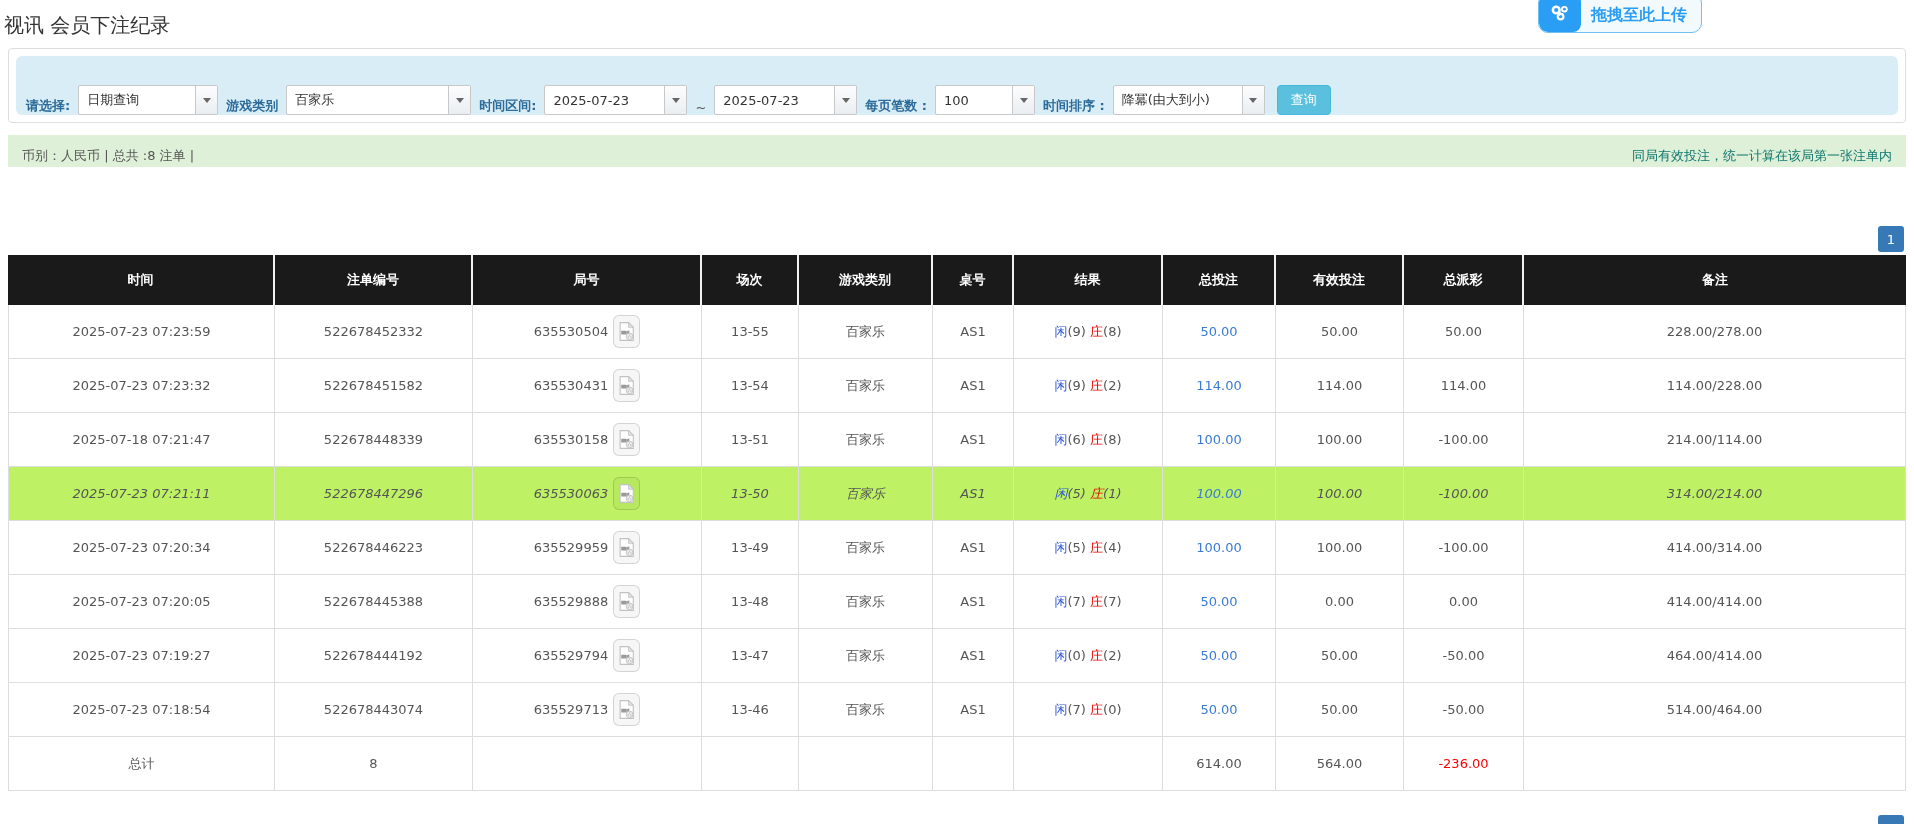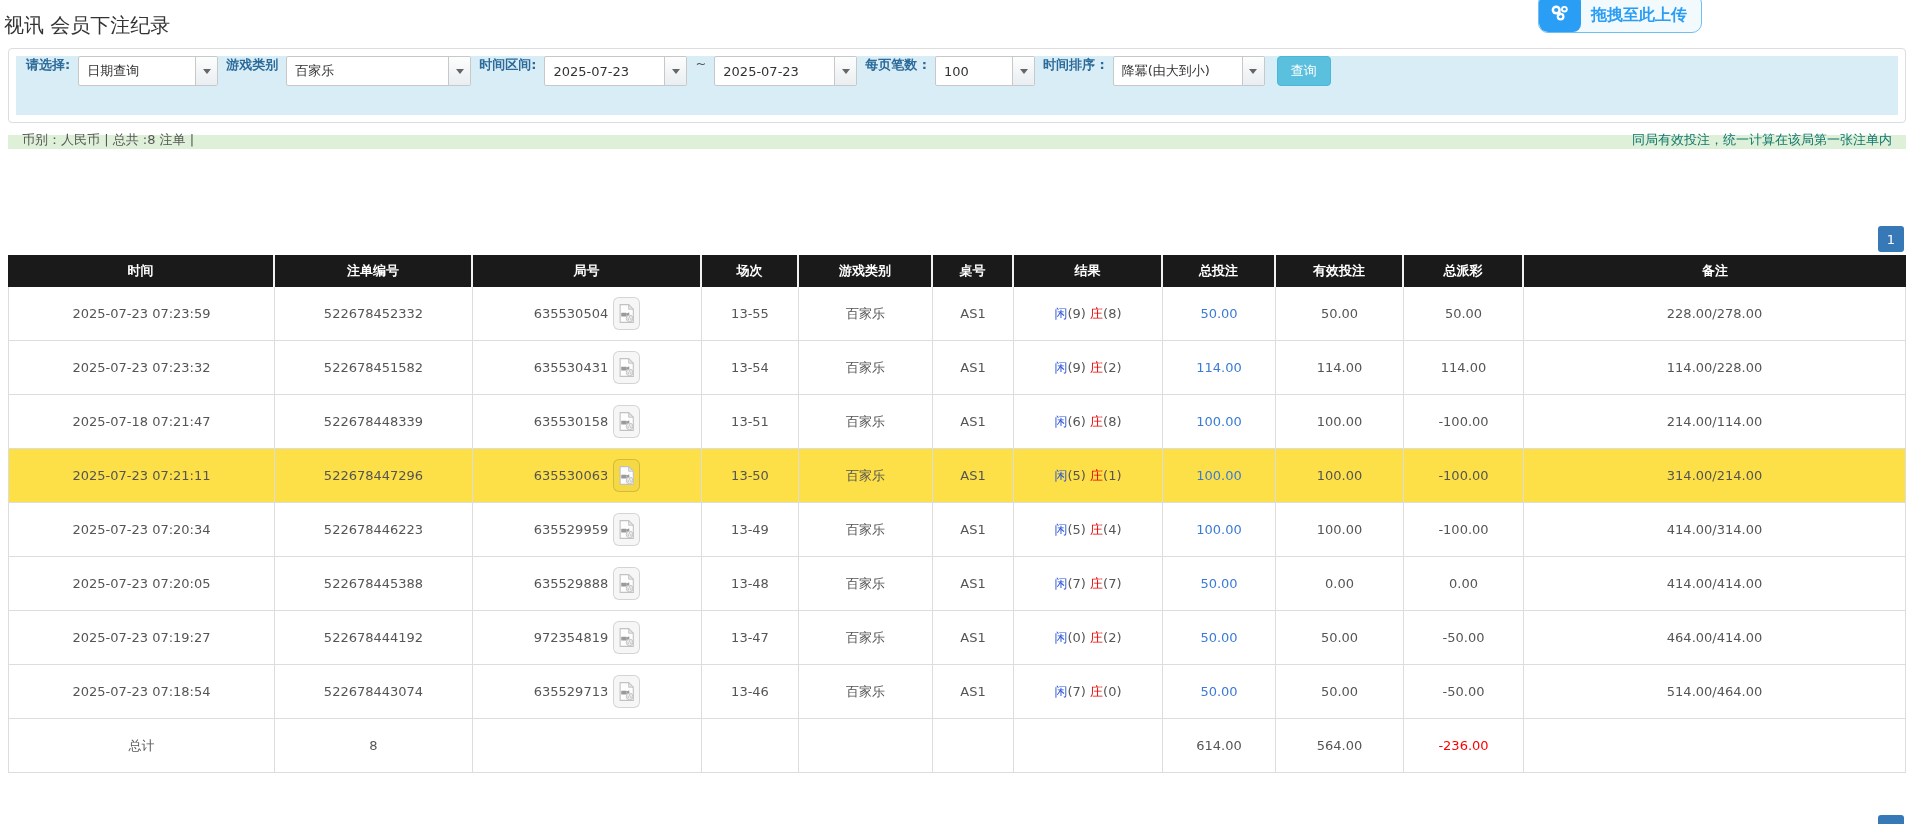--- a/index.html
+++ b/index.html
@@ -32,22 +32,22 @@
     margin-right:10px;
   }
   .upload-label { color:#2a9df4; font-size:16px; font-weight:bold; padding-top:4px; }
 
   
   .filter-panel {
     position:absolute; left:8px; right:8px; top:48px; height:75px;
     border:1px solid #ddd; border-radius:4px; background:#fff; padding:7px;
   }
   .filter-bar {
-    background:#d9edf7; height:100%; display:flex; align-items:flex-start;
-    padding:0 10px; gap:8px;
+    background:#d9edf7; height:100%; display:flex; align-items:flex-end;
+    padding:0 10px; gap:8px;border-radius:6px;
   }
   .f-label { font-size:13px; font-weight:bold; color:#2b6a99; white-space:nowrap; }
   .combo { display:flex; height:30px; border:1px solid #c8c8c8; background:#fff; border-radius:2px; }
   .combo input {
     border:0; outline:none; height:100%; padding:0 8px;
     font-size:13px; color:#333; font-family:inherit; background:transparent;
   }
   .combo .arrow-btn {
     width:22px; border-left:1px solid #c8c8c8; cursor:pointer;
     background:linear-gradient(#fdfdfd,#e9eef2);
@@ -56,23 +56,23 @@
   .tri { width:0; height:0; border-left:4px solid transparent; border-right:4px solid transparent; border-top:5px solid #666; }
   .tilde { font-size:13px; color:#555; }
   .search-btn {
     height:30px; padding:0 13px; margin-left:4px;
     background:#5bc0de; border:1px solid #46b8da; border-radius:4px;
     color:#fff; font-size:13px; cursor:pointer; font-family:inherit;
   }
 
   
   .summary-bar {
-    position:absolute; left:8px; right:8px; top:135px; height:14px;
-    background:#dff0d8; display:flex; align-items:flex-end; justify-content:space-between;
-    padding:0 14px; font-size:13px;
+    position:absolute; left:8px; right:8px; top:135px; height:32px;
+    background:#dff0d8; display:flex; align-items:flex-start; justify-content:space-between;
+    padding:12px 14px; font-size:13px;
   }
   .summary-left { color:#555; }
   .summary-right { color:#0f766e; }
 
   
   .page-btn {
     position:absolute; width:26px; height:26px;
     background:#3779b6; color:#fff; border-radius:3px;
     font-size:13px; display:flex; align-items:center; justify-content:center;
     cursor:pointer;
@@ -81,29 +81,29 @@
   .page-btn.bottom { left:1878px; top:815px; }
 
   
   .bet-table {
     position:absolute; left:8px; top:255px; width:1898px;
     border-collapse:separate; border-spacing:0; table-layout:fixed;
     font-size:13px;
   }
   .bet-table th {
     background:#1a1a1a; color:#fff; font-weight:bold;
-    height:32px; border-right:2px solid #f2f2f2;
+    height:50px; border-right:2px solid #f2f2f2;
   }
   .bet-table th:last-child { border-right:none; }
   .bet-table tbody td {
     height:54px; text-align:center; color:#555; background:#fff;
     border-right:1px solid #ddd; border-bottom:1px solid #ddd;
   }
   .bet-table tbody td:first-child { border-left:1px solid #ddd;margin-top:20px; }
-  .bet-table tbody tr.hl td { background:#fde047; }
+  .bet-table tbody tr.hl td { background:#bef264;font-style:italic; }
   .round-wrap { display:inline-flex; align-items:center; gap:5px; }
   .video-btn {
     width:27px; height:33px; border:1px solid rgba(0,0,0,0.14);
     background:rgba(0,0,0,0.035); border-radius:6px; cursor:pointer;
     display:inline-flex; align-items:center; justify-content:center;
   }
   .res-p { color:#2953d6; }
   .res-b { color:#e60000; }
   .res-n { color:#555; }
   a.bet-link { color:#3a7bd5; text-decoration:none; cursor:pointer; }
@@ -415,21 +415,21 @@
     <td><a class="bet-link">50.00</a></td>
     <td>0.00</td>
     <td>0.00</td>
     <td>414.00/414.00</td>
   </tr>
       <tr>
     <td>2025-07-23 07:19:27</td>
     <td>522678444192</td>
     <td>
       <span class="round-wrap">
-        <span>972354819</span>
+        <span>635529794</span>
         <span class="video-btn">
           <svg width="17" height="21" viewBox="0 0 20 24">
             <path d="M2.5 1.5 h10 l5.5 5.5 v15.5 h-15.5 z" fill="#fdfdfd" stroke="#c2c2c2" stroke-width="1.3"></path>
             <path d="M12.5 1.5 l5.5 5.5 h-5.5 z" fill="#e2e2e2" stroke="#c2c2c2" stroke-width="1"></path>
             <rect x="3.8" y="11" width="6.4" height="4.6" rx="0.8" fill="#9a9a9a"></rect>
             <path d="M10.2 12 l3 -1.4 v5.4 l-3 -1.4 z" fill="#9a9a9a"></path>
             <circle cx="13.6" cy="17.8" r="3.9" fill="#ededed" stroke="#bdbdbd" stroke-width="1"></circle>
             <circle cx="13.6" cy="16.2" r="0.9" fill="#bdbdbd"></circle>
             <circle cx="12.1" cy="18.6" r="0.9" fill="#bdbdbd"></circle>
             <circle cx="15.1" cy="18.6" r="0.9" fill="#bdbdbd"></circle>

